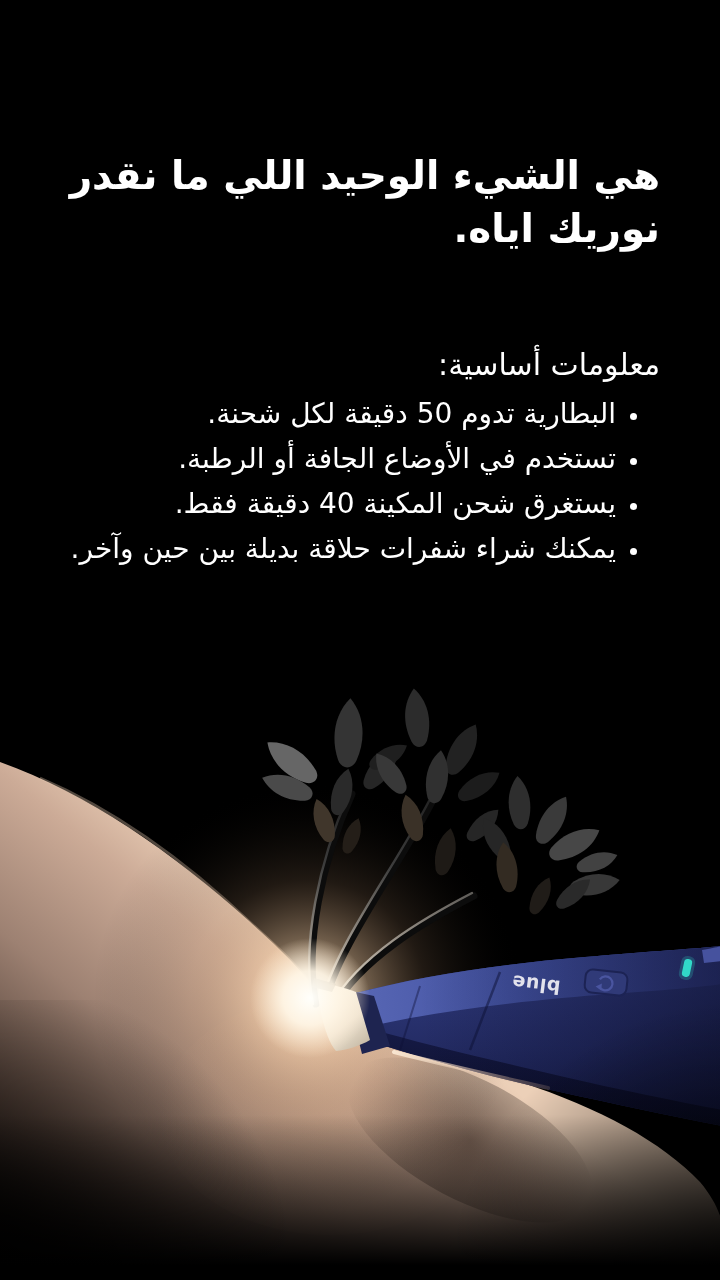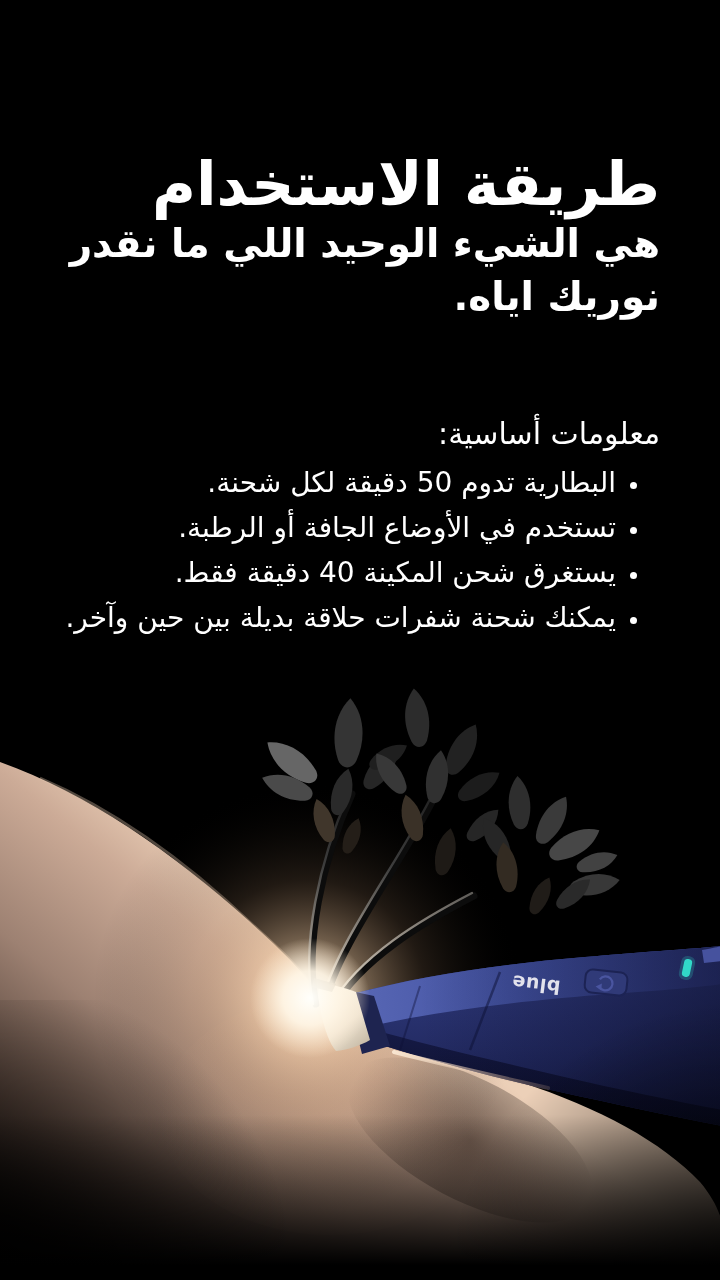--- a/index.html
+++ b/index.html
@@ -14,30 +14,29 @@
   .info ul{margin:6px 0 0;padding:0 44px 0 0;list-style:disc;}
   .info li{font-size:28px;line-height:45px;}
   .info li::marker{color:#fff;font-size:24px;}
   .scene{position:absolute;left:0;top:640px;width:720px;height:640px;z-index:1;}
   .scene svg{display:block;width:720px;height:640px;}
 </style>
 </head>
 <body>
 
 <header class="content">
-  <h1>طريقة الاستخدام</h1>
   <p class="subtitle">هي الشيء الوحيد اللي ما نقدر نوريك اياه.</p>
 
   <section class="info">
     <h2>معلومات أساسية:</h2>
     <ul>
       <li>البطارية تدوم 50 دقيقة لكل شحنة.</li>
       <li>تستخدم في الأوضاع الجافة أو الرطبة.</li>
       <li>يستغرق شحن المكينة 40 دقيقة فقط.</li>
-      <li>يمكنك شحنة شفرات حلاقة بديلة بين حين وآخر.</li>
+      <li>يمكنك شراء شفرات حلاقة بديلة بين حين وآخر.</li>
     </ul>
   </section>
 </header>
 
 <div class="scene">
 <svg viewBox="0 640 720 640" xmlns="http://www.w3.org/2000/svg">
   <defs>
     <linearGradient id="armGrad" gradientUnits="userSpaceOnUse" x1="330" y1="940" x2="30" y2="1310">
       <stop offset="0" stop-color="#ecd0b8"></stop>
       <stop offset="0.16" stop-color="#ccab97"></stop>

